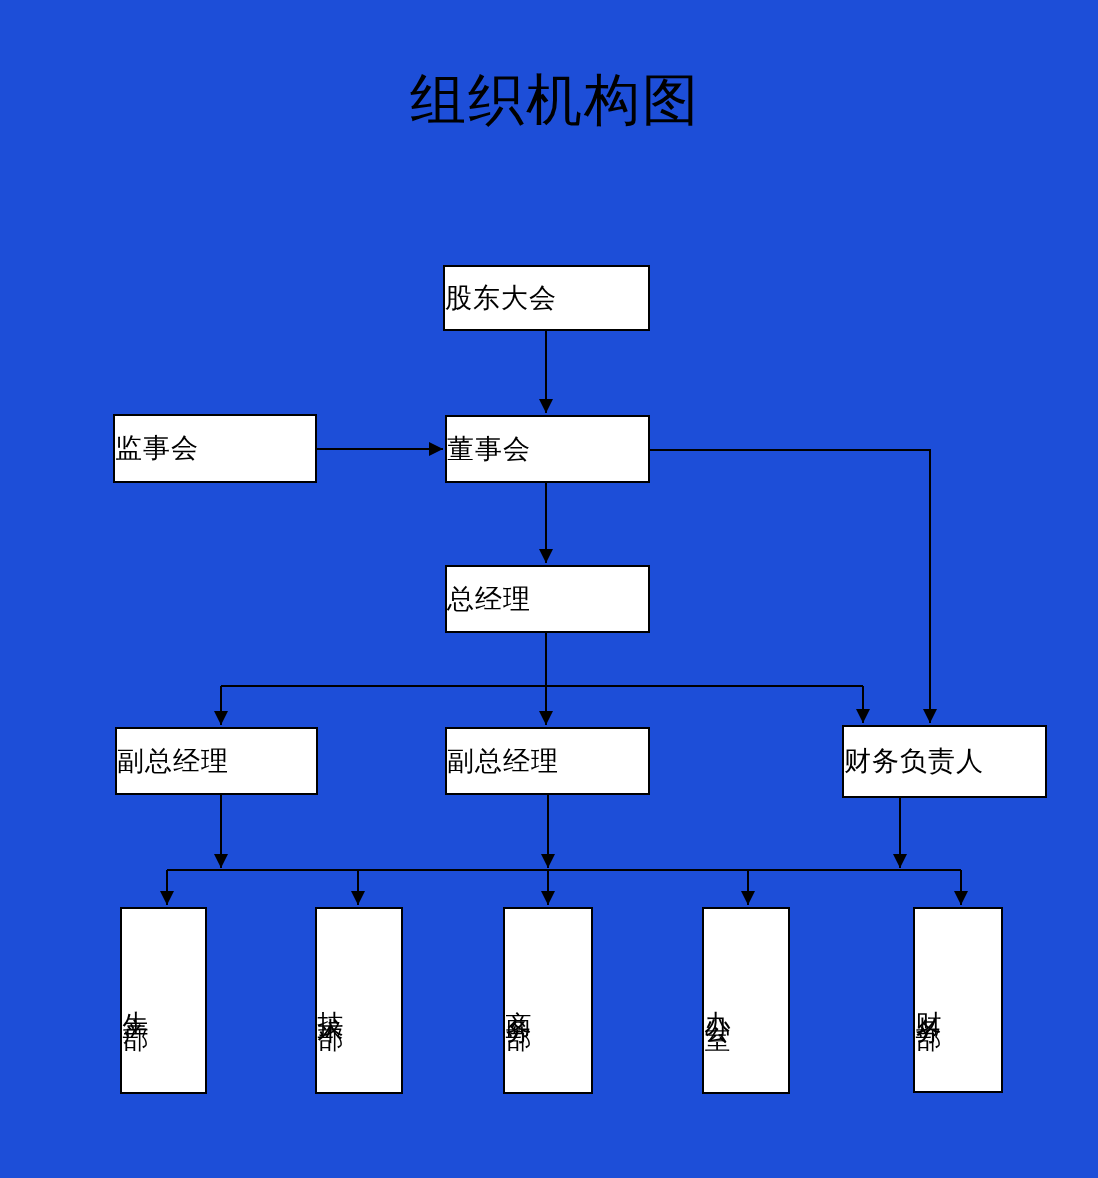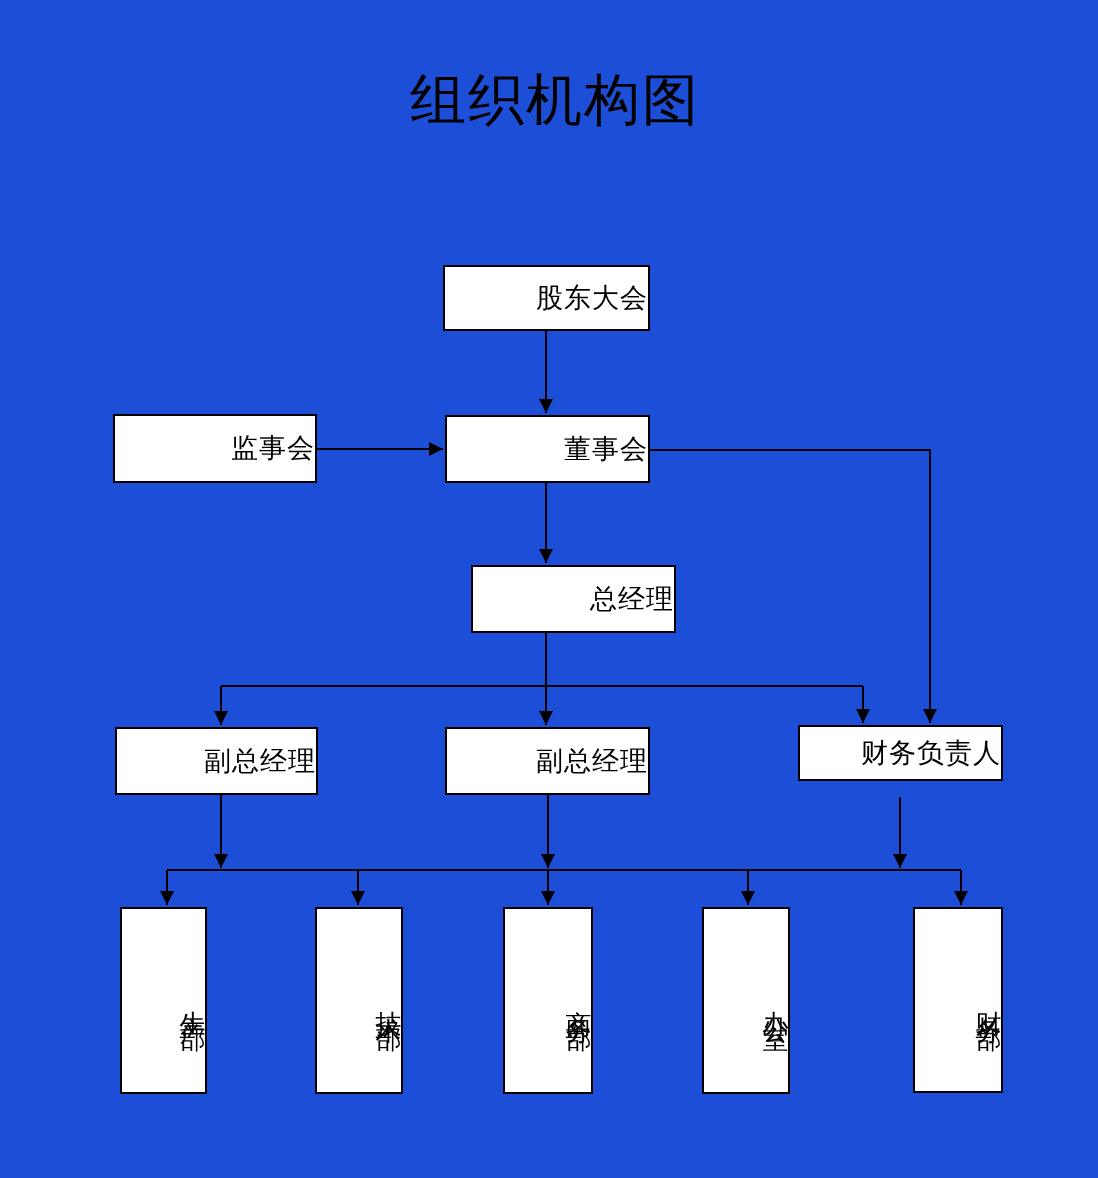--- a/index.html
+++ b/index.html
@@ -28,42 +28,42 @@
     line-height: 1.1;
     white-space: nowrap;
   }
   .node {
     position: absolute;
     box-sizing: border-box;
     border: 2px solid #000000;
     background: #ffffff;
     display: flex;
     align-items: center;
-    justify-content: flex-end;
+    justify-content: flex-start;
     font-size: 27px;
     letter-spacing: 1px;
     line-height: 1;
   }
   .node .hlabel {
     white-space: nowrap;
   }
   .node .vlabel {
     writing-mode: vertical-rl;
     text-orientation: upright;
     letter-spacing: 7px;
     font-size: 26px;
   }
   
   #node-shareholders  { left: 443px; top: 265px; width: 207px; height: 66px; }
   #node-supervisory   { left: 113px; top: 414px; width: 204px; height: 69px; }
   #node-board         { left: 445px; top: 415px; width: 205px; height: 68px; }
-  #node-gm            { left: 471px; top: 565px; width: 205px; height: 68px; }
+  #node-gm            { left: 445px; top: 565px; width: 205px; height: 68px; }
   #node-deputy1       { left: 115px; top: 727px; width: 203px; height: 68px; }
   #node-deputy2       { left: 445px; top: 727px; width: 205px; height: 68px; }
-  #node-finance-head  { left: 798px; top: 725px; width: 205px; height: 56px; }
+  #node-finance-head  { left: 842px; top: 725px; width: 205px; height: 73px; }
   
   #node-production    { left: 120px; top: 907px; width: 87px; height: 187px; }
   #node-technology    { left: 315px; top: 907px; width: 88px; height: 187px; }
   #node-commerce      { left: 503px; top: 907px; width: 90px; height: 187px; }
   #node-office        { left: 702px; top: 907px; width: 88px; height: 187px; }
   #node-finance-dept  { left: 913px; top: 907px; width: 90px; height: 186px; }
 
   #connector-layer {
     position: absolute;
     left: 0;

